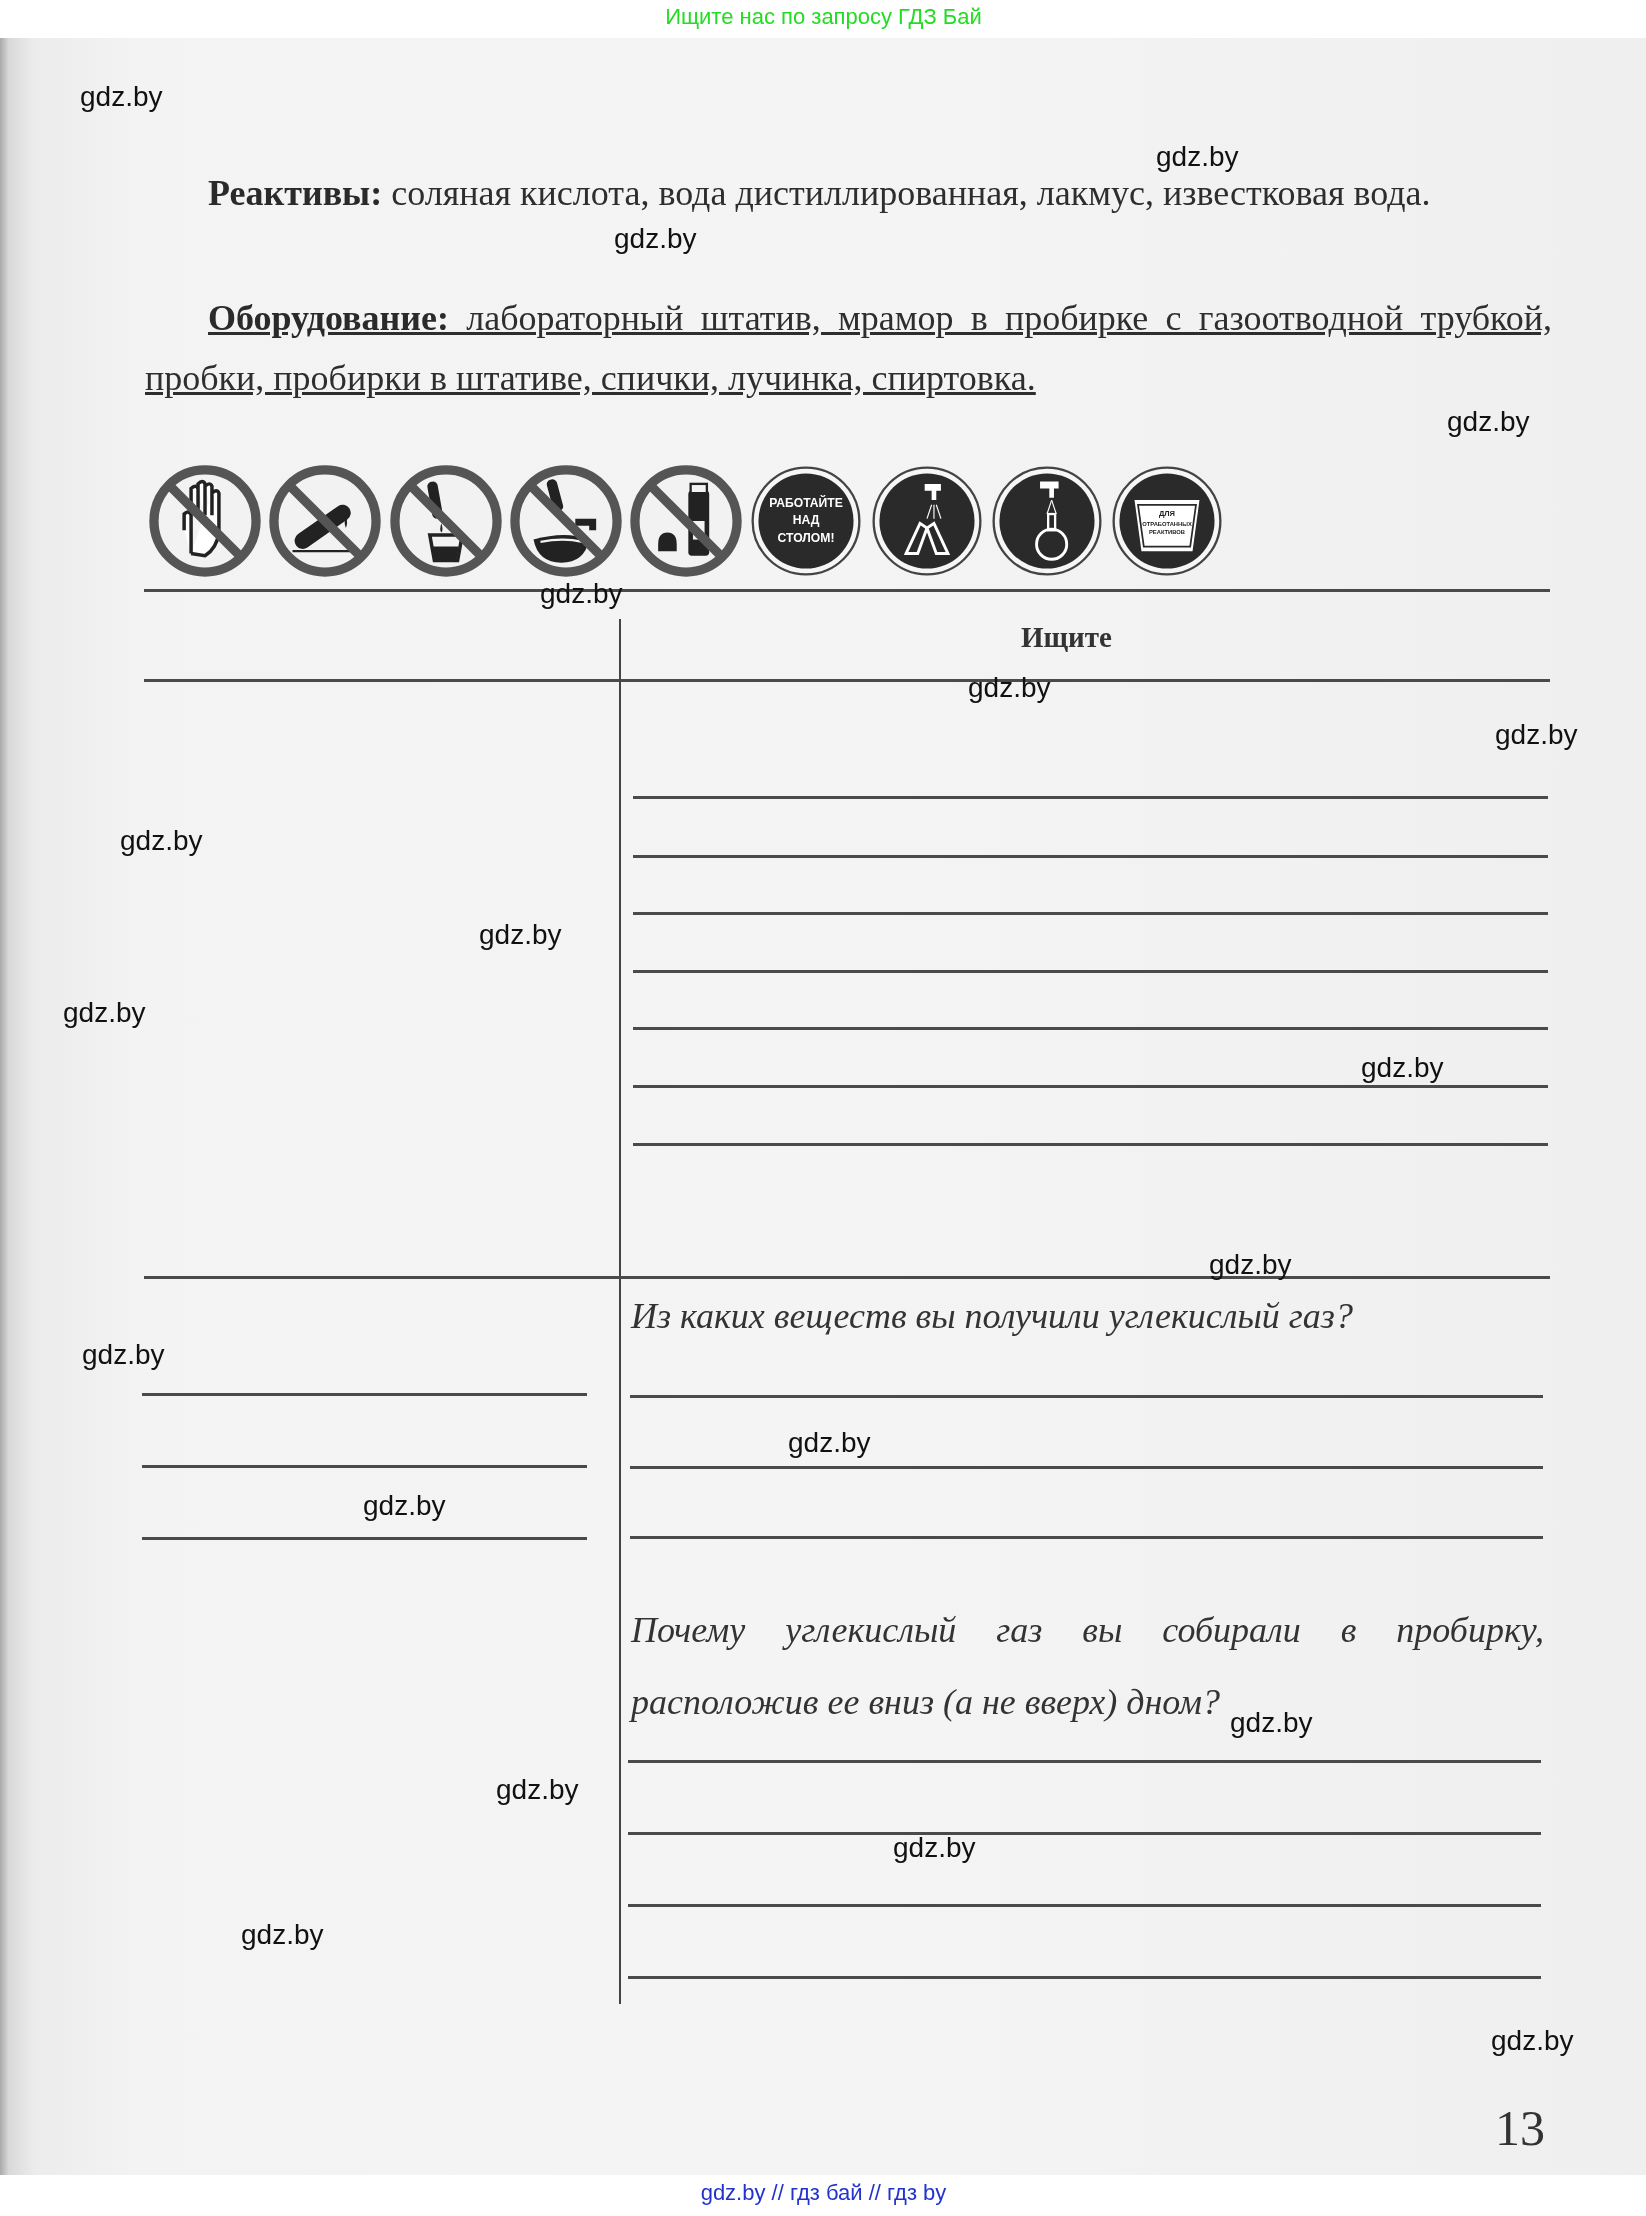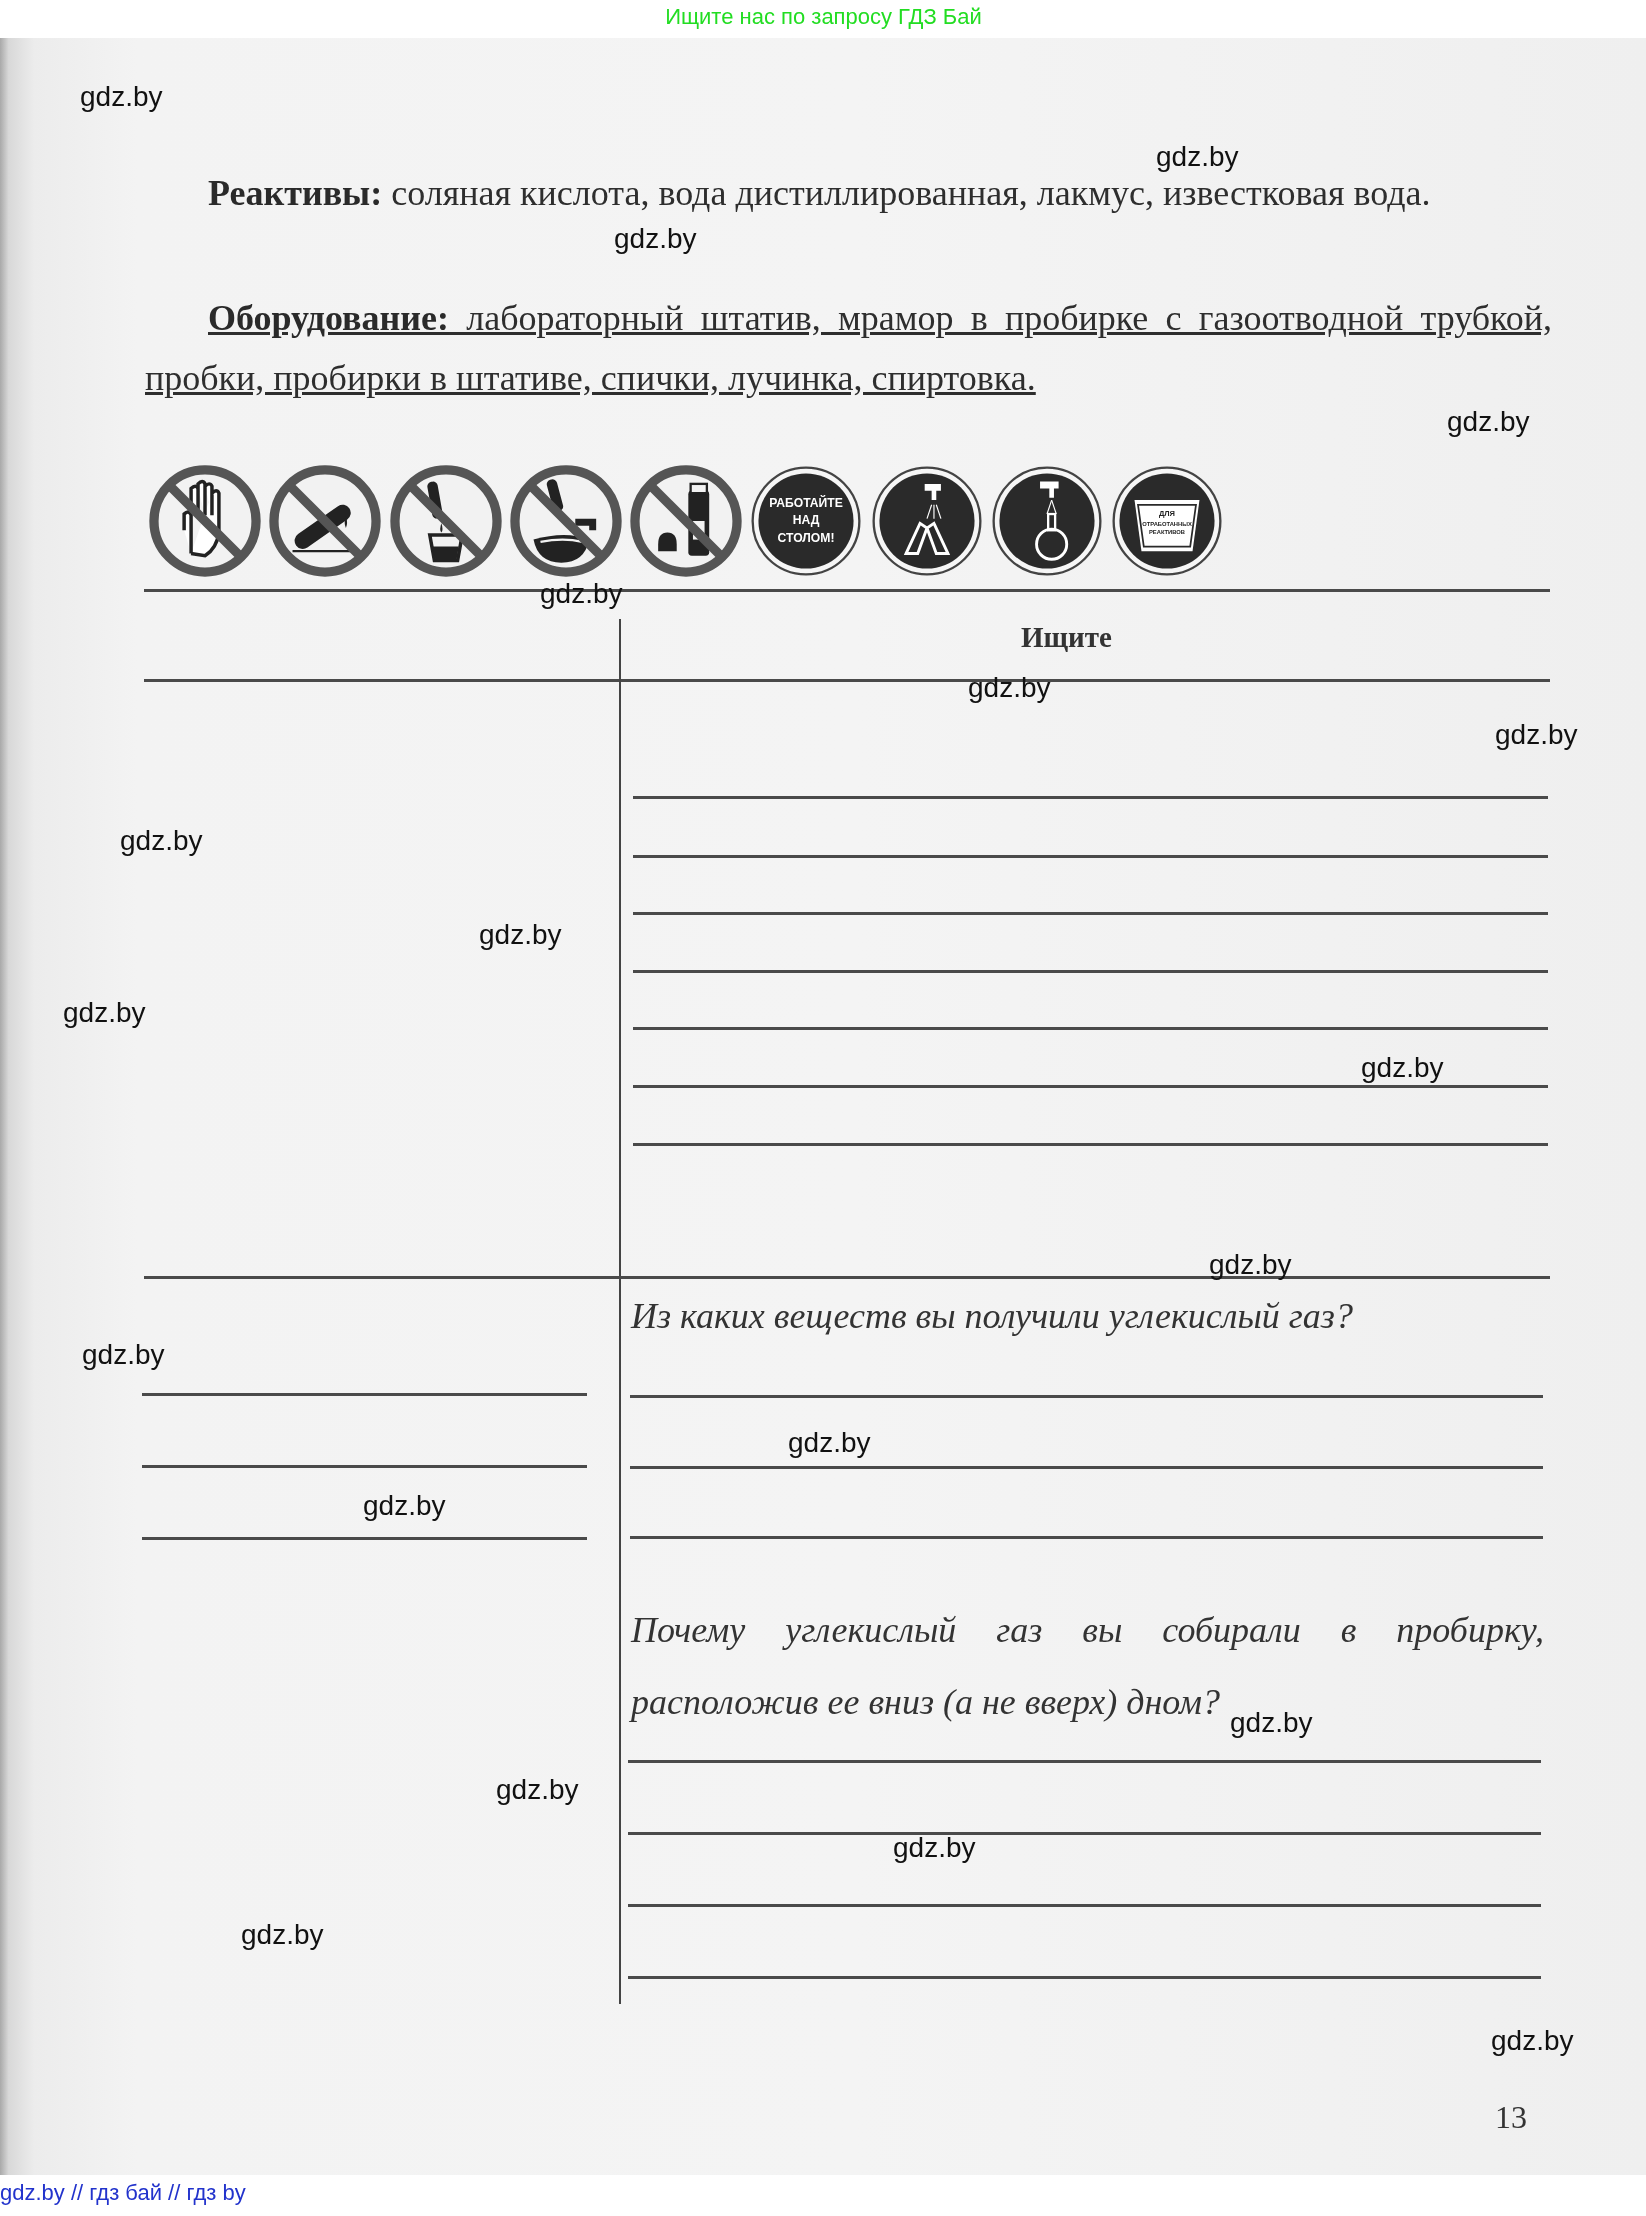--- a/index.html
+++ b/index.html
@@ -15,21 +15,21 @@
   .top-banner span {
     font-family: "Liberation Sans", "DejaVu Sans", sans-serif;
     font-size: 22px; color: #22dd22; line-height: 34px;
   }
   .page {
     position: absolute; left: 0; top: 38px; width: 1647px; height: 2138px;
     background: linear-gradient(90deg, #a9a9a9 0px, #d8d8d8 8.6px, #ececec 34px, #f3f3f3 137px, #f4f4f4 855px, #efefef 1647px);
   }
   .bottom-banner {
     position: absolute; left: 0; top: 2175px; width: 1647px; height: 41px;
-    background: #ffffff; text-align: left;
+    background: #ffffff; text-align: center;
   }
   .bottom-banner span {
     font-family: "Liberation Sans", "DejaVu Sans", sans-serif;
     font-size: 22px; color: #2233cc; line-height: 36px;
   }
   .para {
     position: absolute; left: 145px; width: 1407px;
     font-size: 36px; line-height: 60px; color: #2e2e2e;
     text-align: justify;
   }
@@ -43,21 +43,21 @@
     position: absolute; left: 631px; width: 913px;
     font-size: 36px; line-height: 72px; color: #333; text-align: justify; font-style: italic;
   }
   .wm {
     position: absolute; font-family: "Liberation Sans", "DejaVu Sans", sans-serif;
     font-size: 28px; color: #111;
   }
   .signs { position: absolute; left: 147px; top: 423px; height: 120px; display: flex; gap: 4.3px; align-items: center; }
   .sign { width: 116px; height: 116px; }
   .page-number {
-    position: absolute; left: 1495px; top: 2061px; font-size: 32px; color: #333;
+    position: absolute; left: 1495px; top: 2061px; font-size: 50px; color: #333;
   }
 </style>
 </head>
 <body>
 
 <div class="top-banner">
   <span>Ищите нас по запросу ГДЗ Бай</span>
 </div>
 
 <div class="page">

